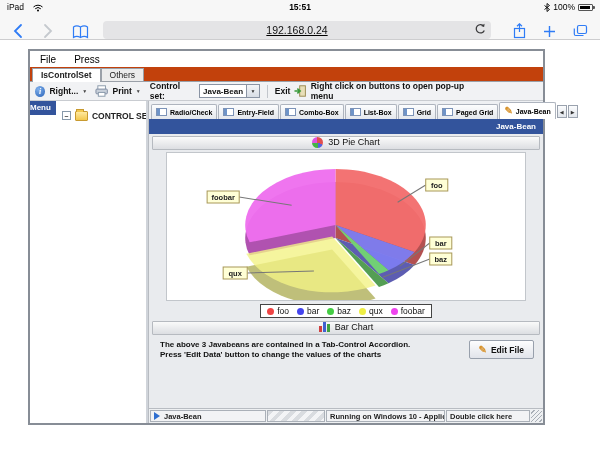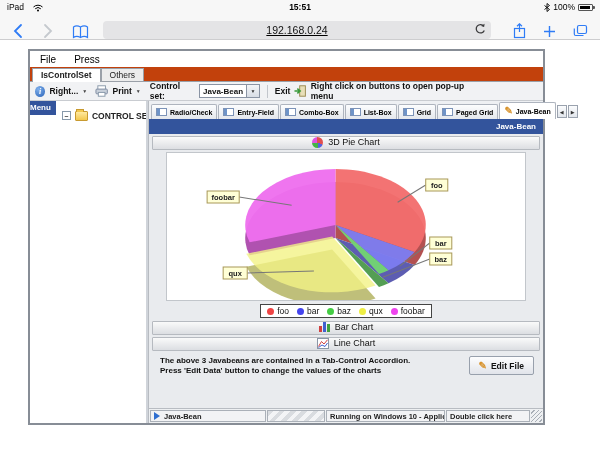--- a/index.html
+++ b/index.html
@@ -353,28 +353,20 @@
 
           <div class="acc-header acc2">
             <span class="bar-ico">
               <i style="height:6px;background:#d04040"></i>
                 <i style="height:10px;background:#4060d0"></i>
                 <i style="height:8px;background:#40a040"></i>
             </span>
             <span>Bar Chart</span>
           </div>
 
-          <div class="acc-header acc2">
-            <svg width="12" height="11" viewBox="0 0 12 11">
-              <rect x="0.5" y="0.5" width="11" height="10" fill="#fff" stroke="#8a96a6"></rect>
-              <polyline points="1.5,8.5 4.5,3.5 7,6 10.5,1.8" fill="none" stroke="#d04040" stroke-width="1"></polyline>
-              <polyline points="1.5,9.5 5,7 8,8.5 10.5,5" fill="none" stroke="#4060d0" stroke-width="1"></polyline>
-            </svg>
-            <span>Line Chart</span>
-          </div>
 
           <div class="inforow">
             <div class="note">The above 3 Javabeans are contained in a Tab-Control Accordion. Press 'Edit Data' button to change the values of the charts</div>
             <div class="editbtn">
               <span class="pencil">✎</span>
               <span>Edit File</span>
             </div>
           </div>
         </div>
 

